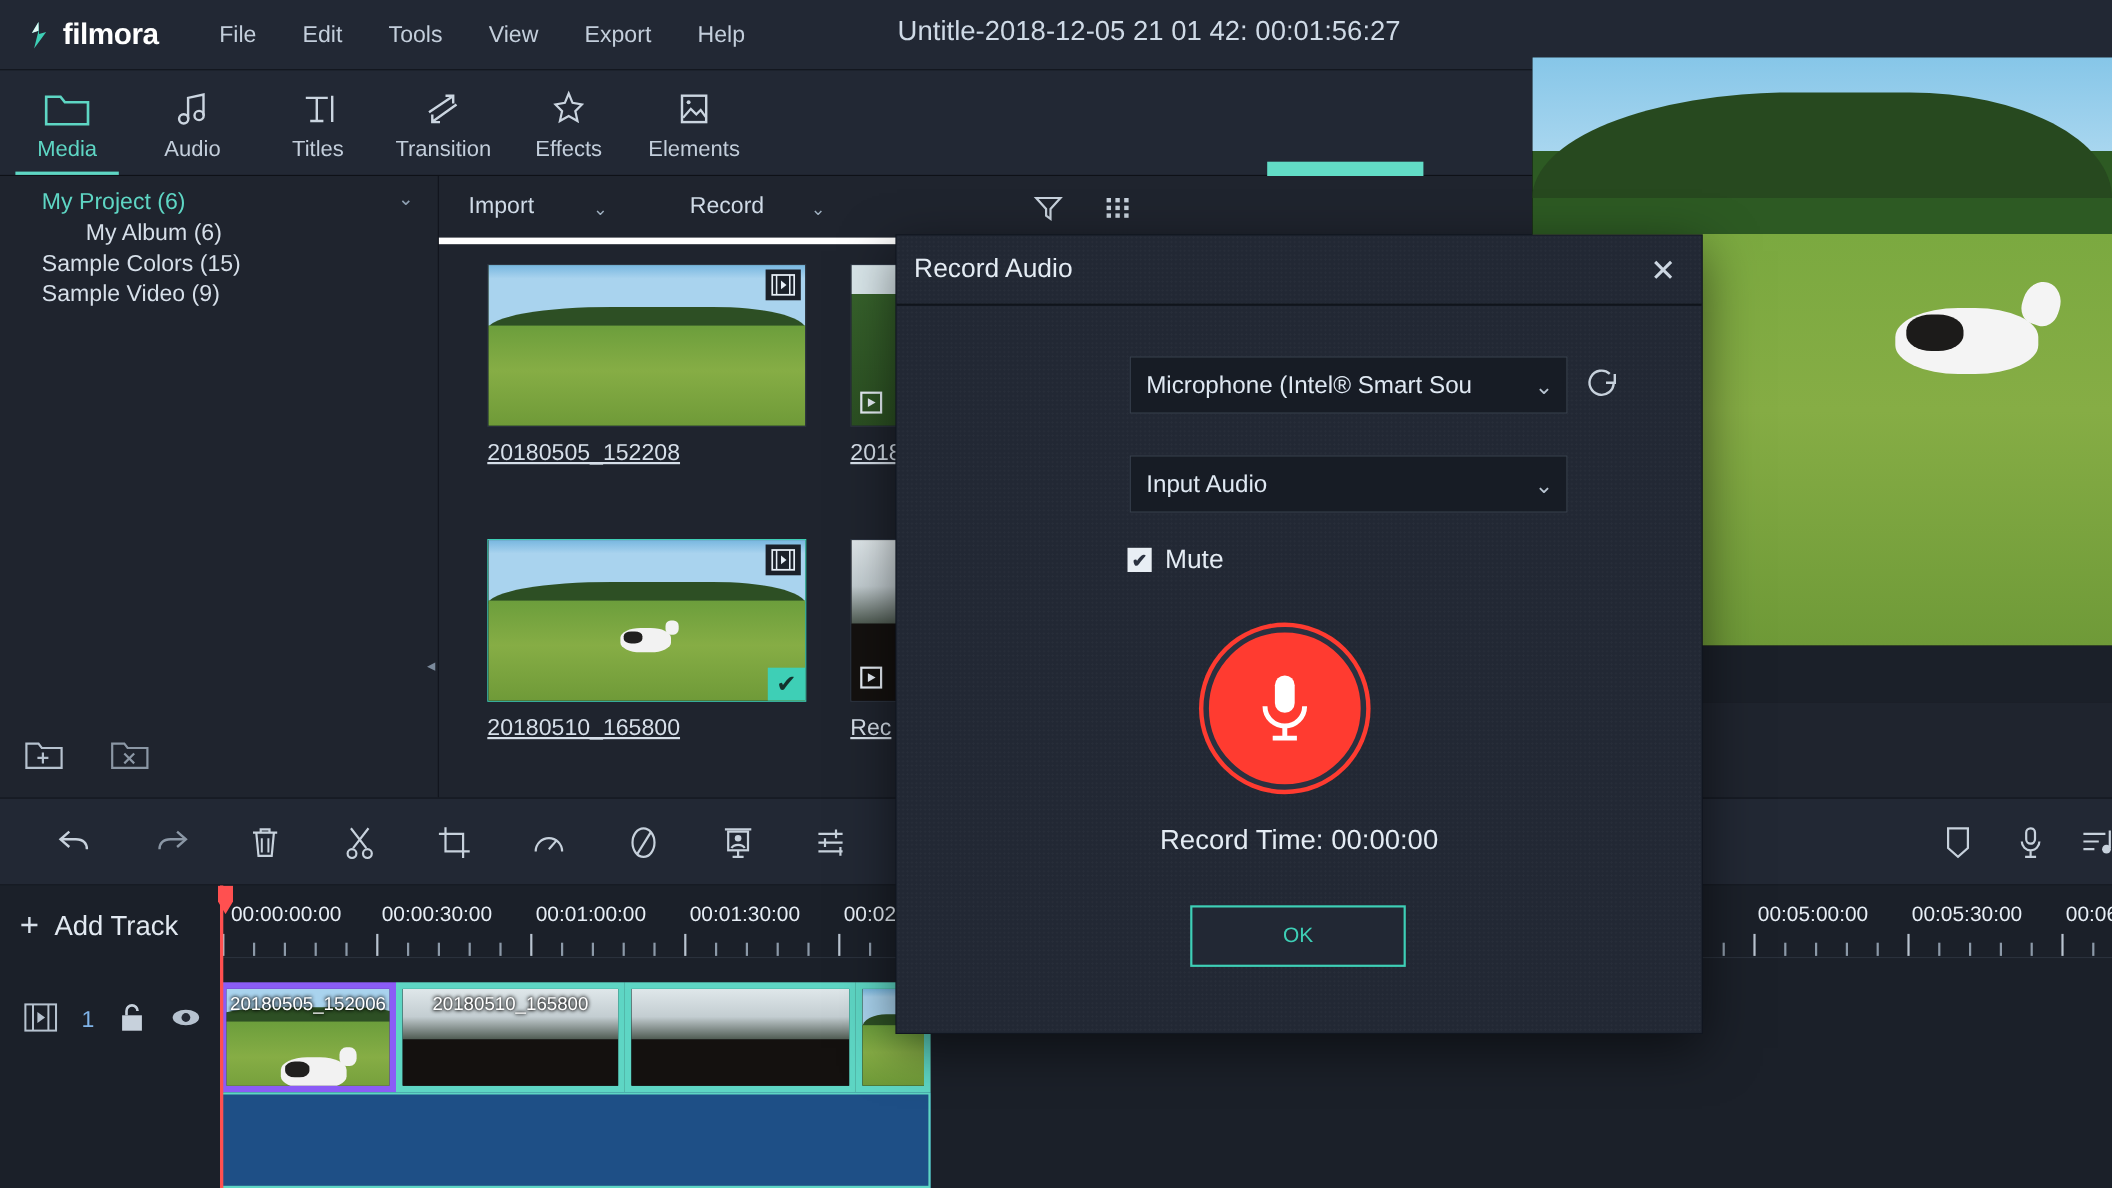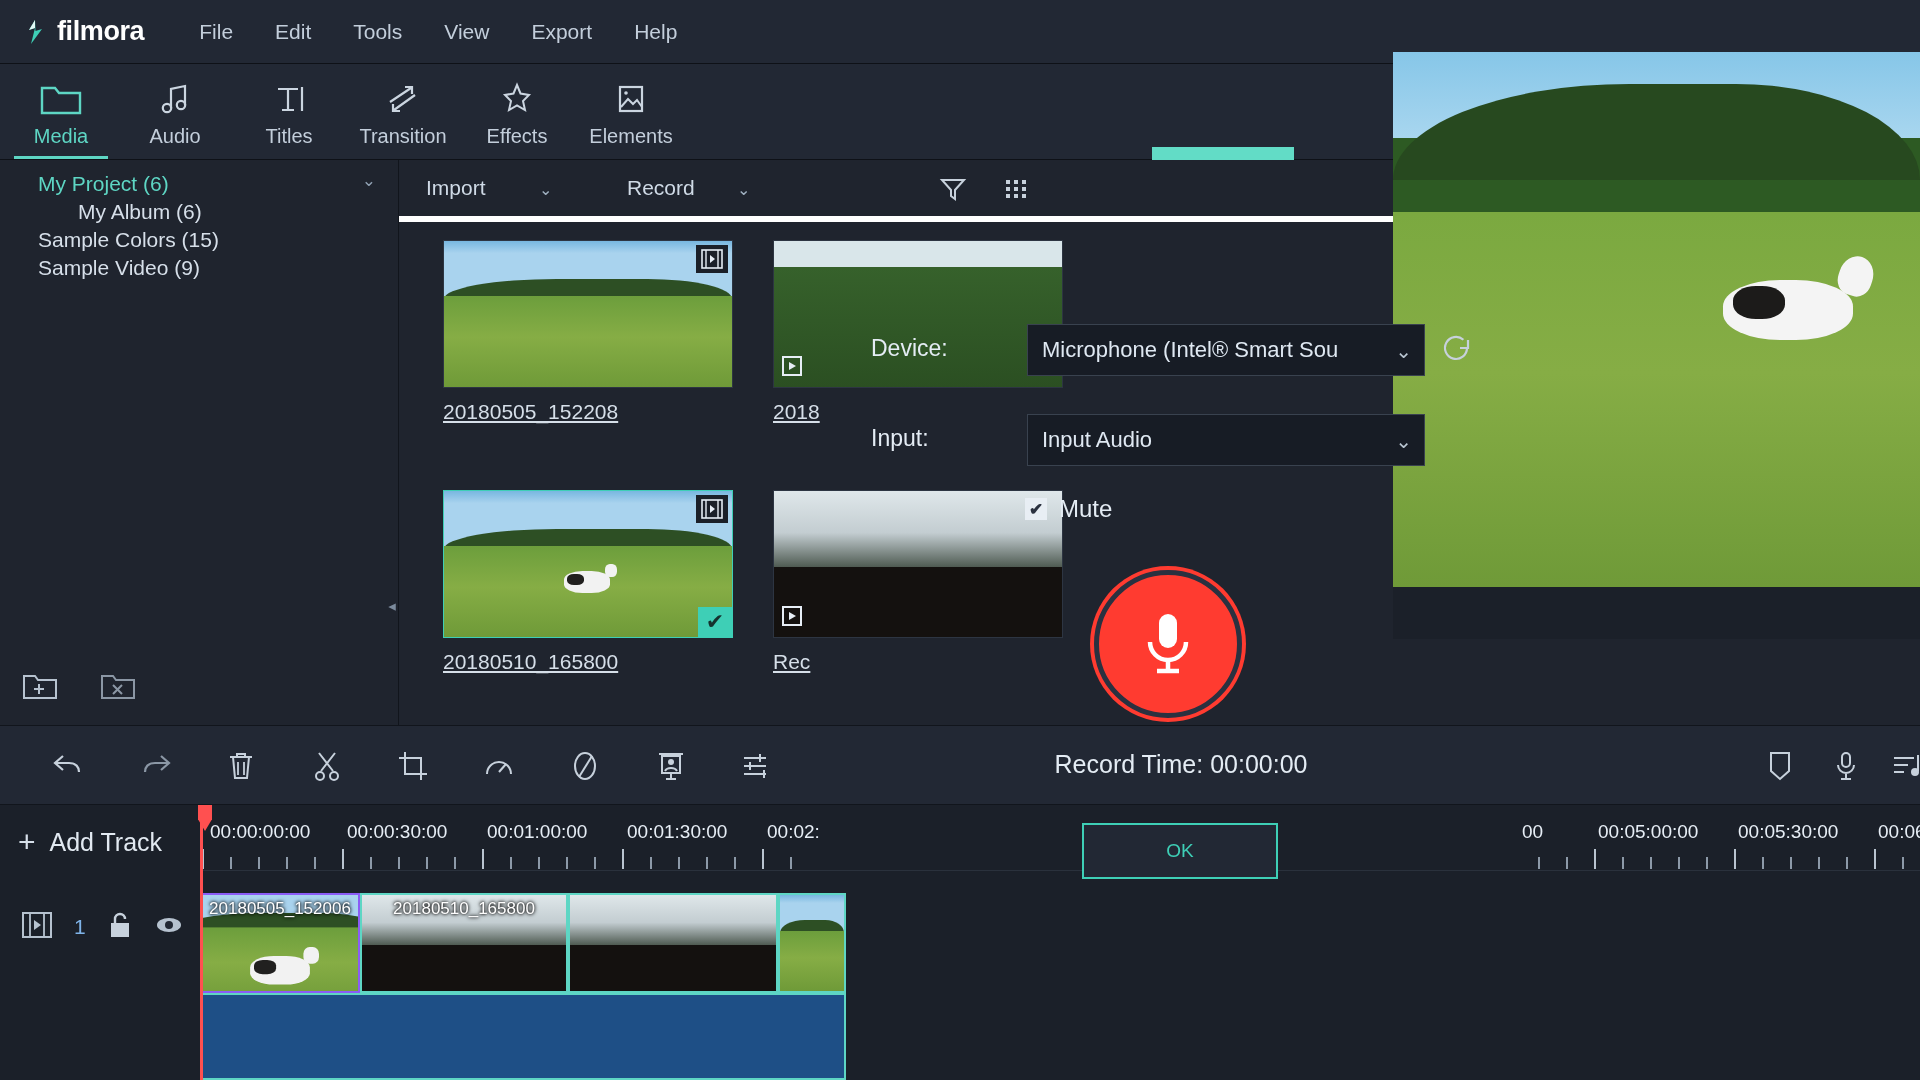--- a/index.html
+++ b/index.html
@@ -109,21 +109,21 @@
   .rl-lab{ position:absolute; top:16px; font-size:19px; color:#e7eef6; white-space:nowrap; }
   .rl-maj{ position:absolute; top:44px; width:2px; height:20px; background:#b9c4d0; }
   .rl-min{ position:absolute; top:52px; width:2px; height:12px; background:#8c99a8; }
   .playhead{ position:absolute; left:200px; top:0; width:3px; height:275px; background:#ff5050; z-index:30; }
   .playhead:before{ content:""; position:absolute; left:-2px; top:0; width:14px; height:26px;
     background:#ff5050; clip-path:polygon(0 0,100% 0,100% 55%,50% 100%,0 55%); }
   .trackhdr{ position:absolute; left:0; top:66px; width:200px; height:209px; }
   .th-row{ position:absolute; left:22px; top:40px; display:flex; align-items:center; gap:22px; }
   .th-num{ font-size:21px; color:#7fb3e8; }
   .clips{ position:absolute; left:200px; top:88px; height:100px; }
-  .clip{ position:absolute; height:100px; overflow:hidden; border:2px solid #8b5cf6; }
+  .clip{ position:absolute; height:100px; overflow:hidden; border:6px solid #8b5cf6; }
   .clip.sel{ border-color:#5ed6c4; }
   .clip .lbl{ position:absolute; left:0; right:0; top:4px; text-align:center; font-size:17px;
     color:#ffffff; text-shadow:0 0 4px #000,0 0 3px #000; white-space:nowrap; }
   .audiotrack{ position:absolute; left:200px; top:188px; height:87px; background:#1e4f86; border:2px solid #3fa0e8; }
   .audiotrack.sel{ border-color:#5ed6c4; }
 
   
   .mask-modal{ position:absolute; left:815px; top:214px; width:732px; height:725px;
     background:#222834; box-shadow:0 0 0 1px #111620, 0 14px 46px rgba(0,0,0,.55); z-index:60; }
   .md-title{ position:absolute; left:16px; top:0; height:62px; display:flex; align-items:center;
@@ -167,20 +167,21 @@
         </svg>
       </span>
       <span class="logo-text">filmora</span>
     </div>
     <div class="menu-item">File</div>
     <div class="menu-item">Edit</div>
     <div class="menu-item">Tools</div>
     <div class="menu-item">View</div>
     <div class="menu-item">Export</div>
     <div class="menu-item">Help</div>
+    <div class="proj-title">Untitle-2018-12-05 21 01 42: 00:01:56:27</div>
   </div>
 
   <div class="tabbar">
     <div class="tab active" style="left:4px">
       <div class="ic">
         <svg width="42" height="34" viewBox="0 0 42 34">
             <path d="M2 6h13l4 5h21v20H2z" fill="none" stroke="#5ed6c4" stroke-width="2.4"></path>
           </svg>
       </div>
       <div class="lb">Media</div>
@@ -564,20 +565,26 @@
           </div>
         <div class="lbl"></div>
       </div>
     </div>
 
     <div class="audiotrack sel" style="width:646px"></div>
 
     <div class="playhead"></div>
   </div>
 
+  <div class="mask-modal">
+    <div class="noise"></div>
+    <div class="md-title">Record Audio</div>
+    <div class="md-close">✕</div>
+    <div class="md-head-rule"></div>
+  </div>
 
   <div class="md-lab" style="left:871px; top:335px">Device:</div>
   <div class="md-sel" style="left:1027px; top:324px; width:398px; z-index:61">
     <span class="v" style="max-width:340px">Microphone (Intel® Smart Sou</span>
     <span class="cv">⌄</span>
   </div>
   <div class="md-refresh" style="z-index:61">
     <svg width="36" height="36" viewBox="0 0 36 36">
         <path d="M30 10v8h-8" fill="none" stroke="#c7d1dc" stroke-width="2.2"></path>
         <path d="M29 18a11 11 0 11-3.6-8.2" fill="none" stroke="#c7d1dc" stroke-width="2.2"></path>

